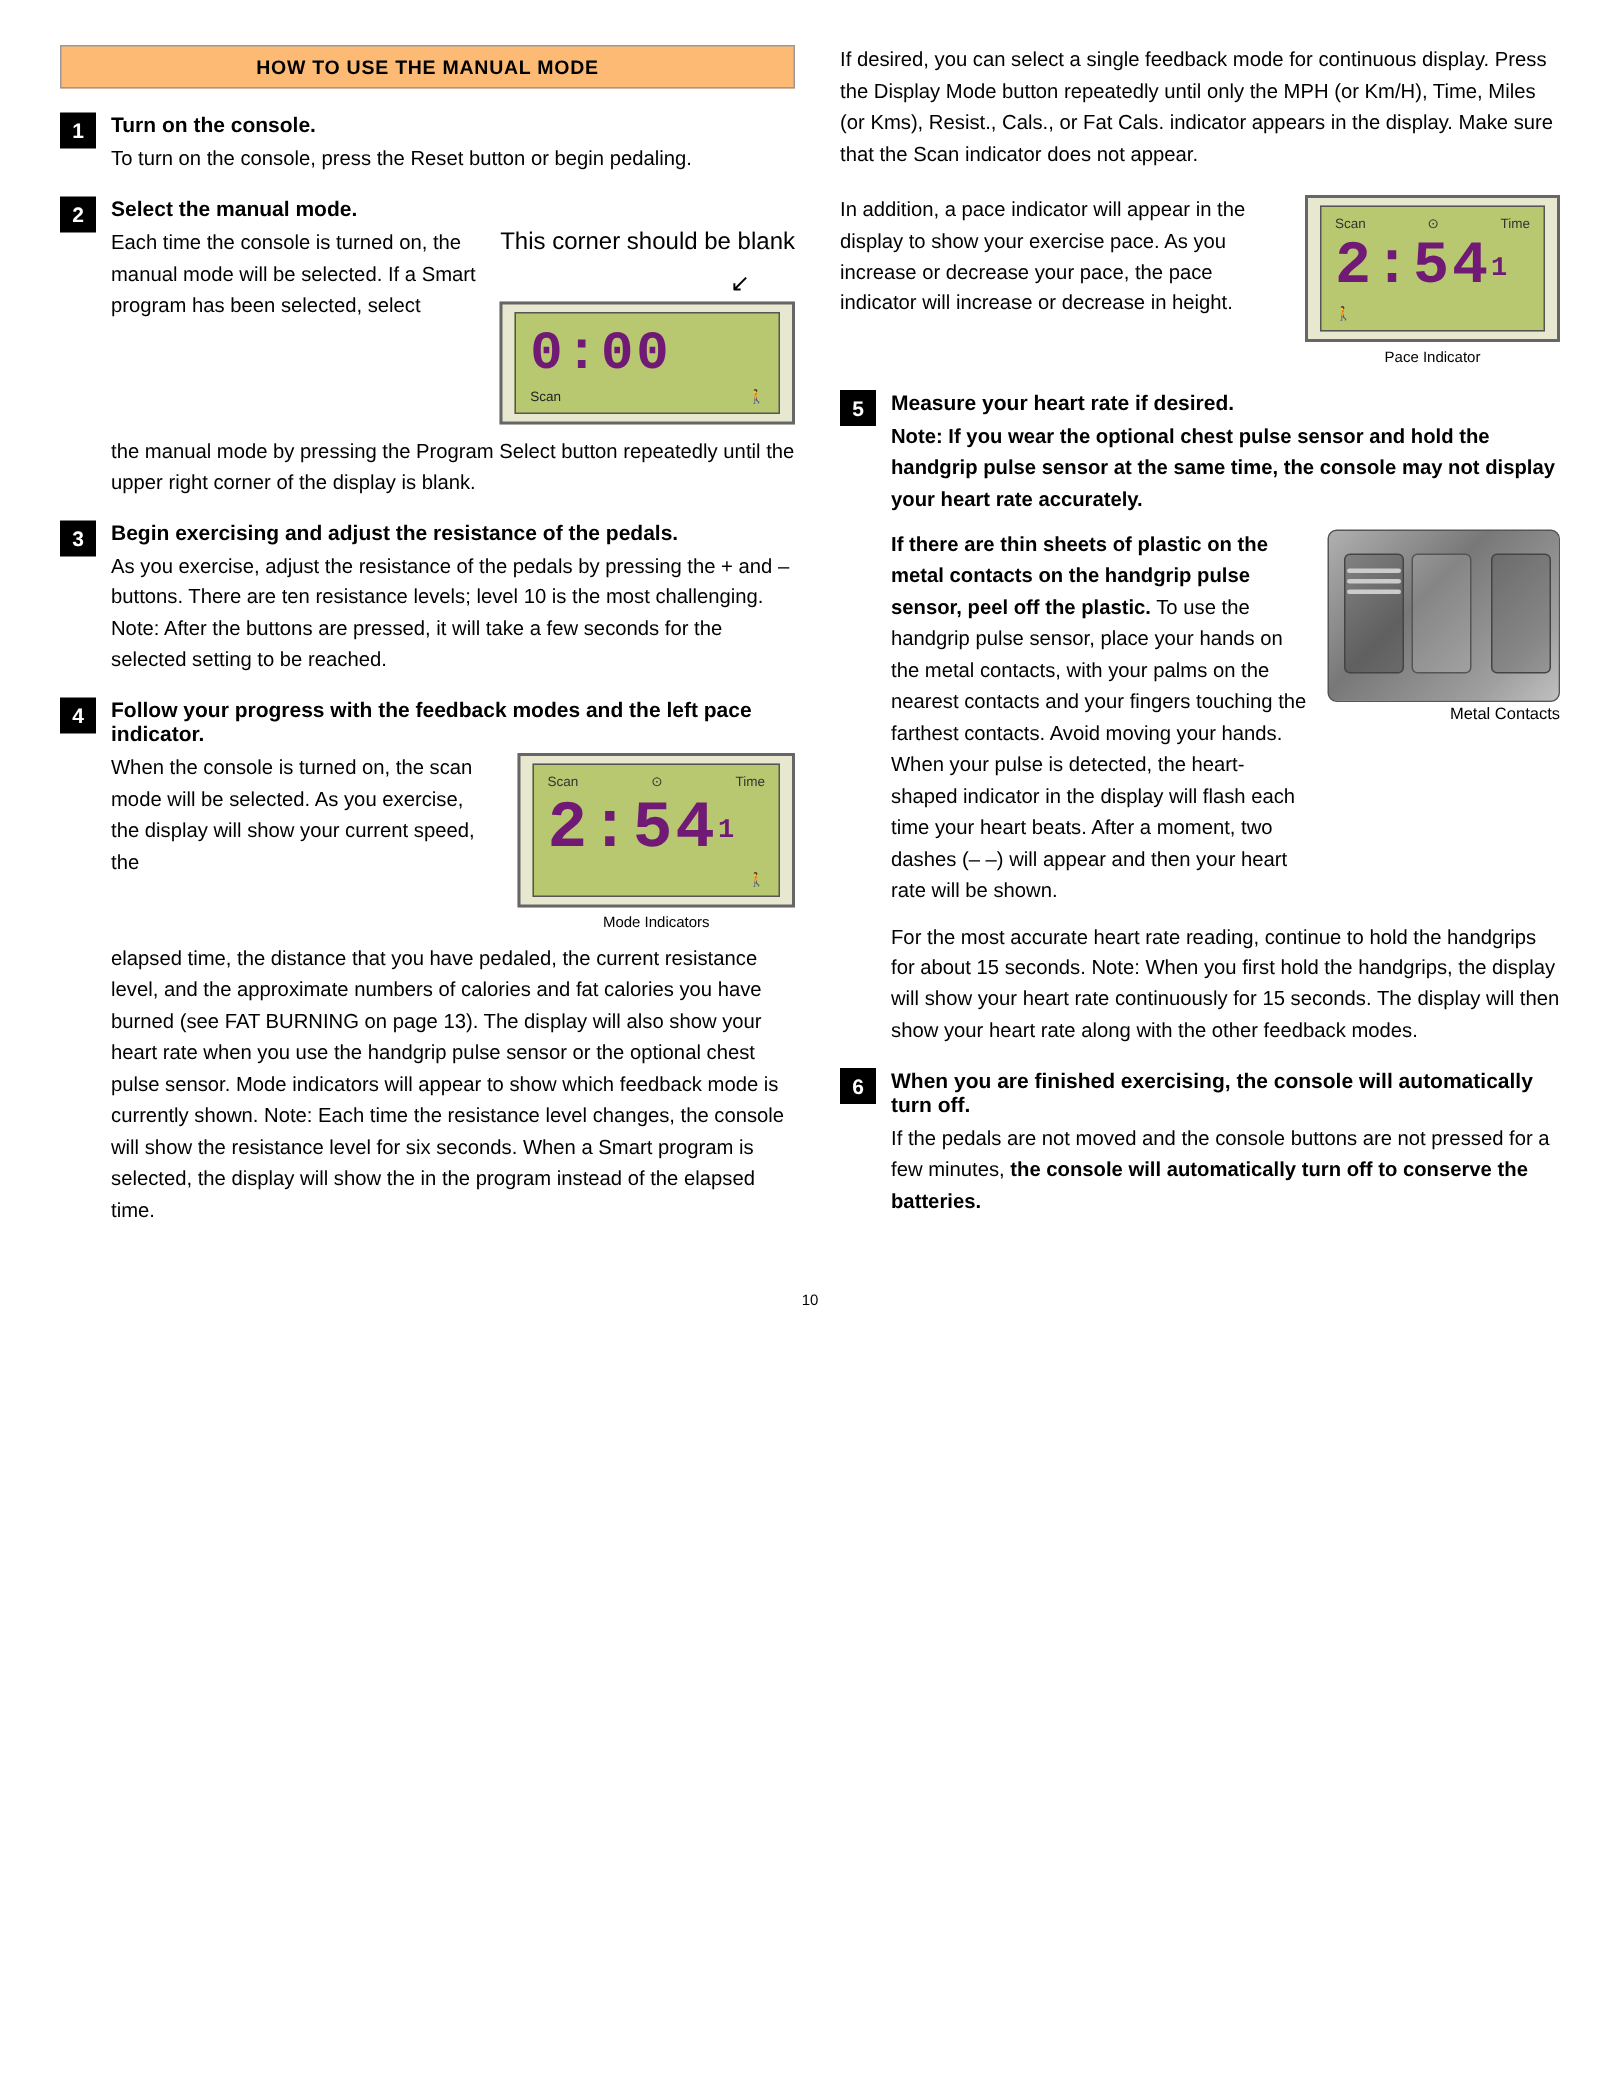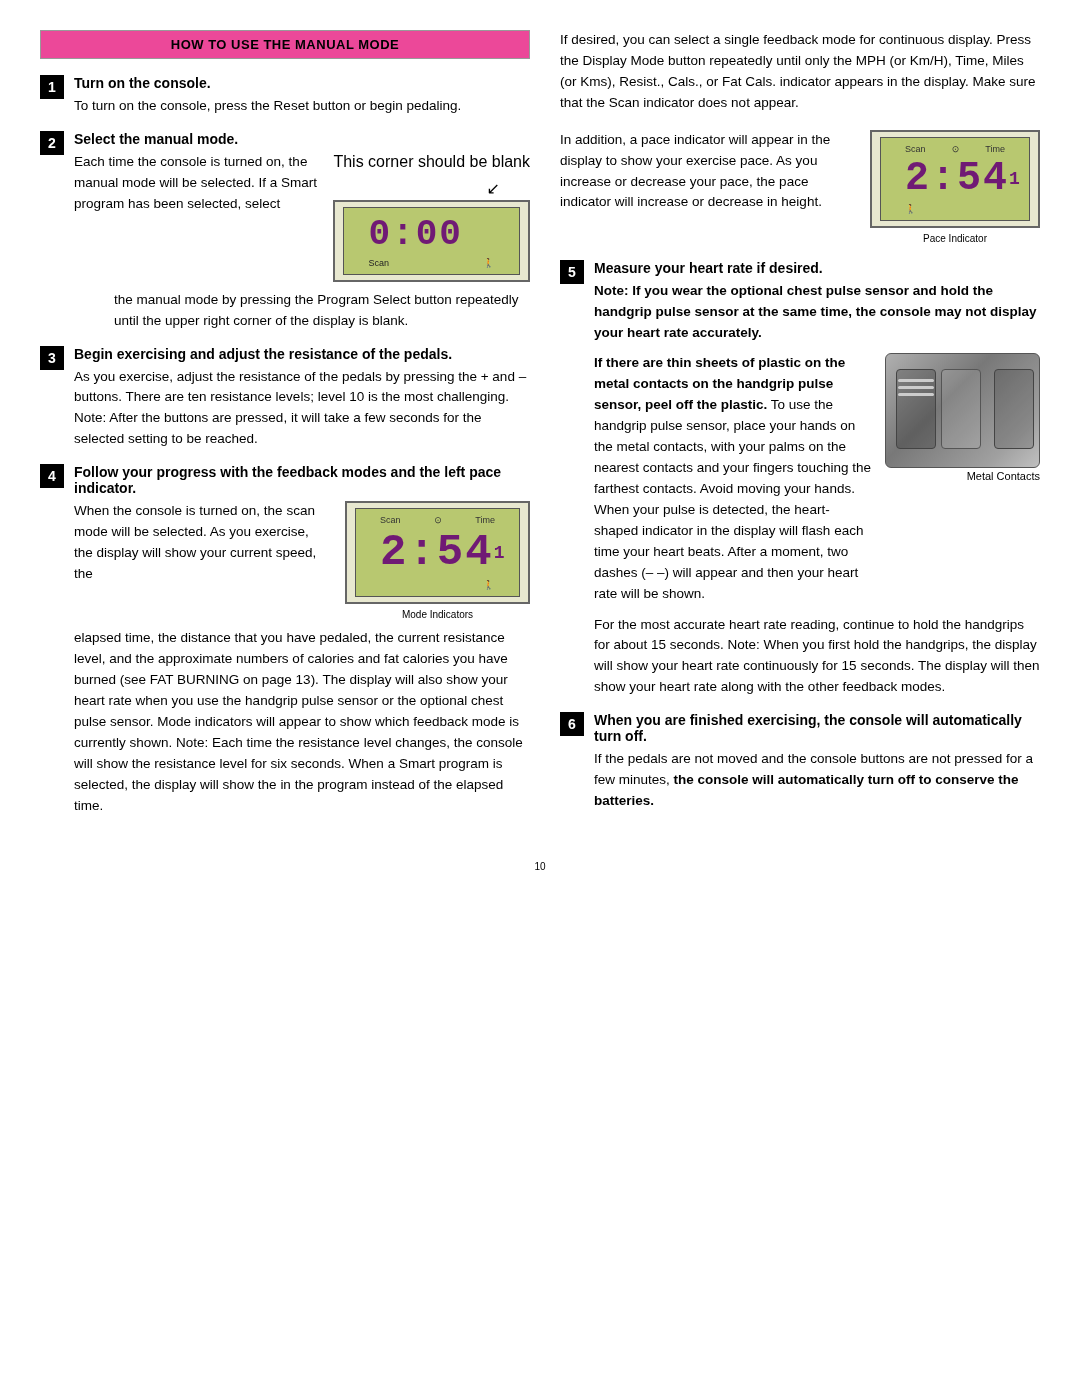--- a/index.html
+++ b/index.html
@@ -31,21 +31,21 @@
       width: 490px;
       flex-shrink: 0;
     }
 
     .right-col {
       flex: 1;
     }
 
     
     .section-header {
-      background: #ec4899;
+      background: #fdba74;
       border: 1px solid #999;
       padding: 6px 12px;
       font-weight: bold;
       font-size: 13px;
       text-align: center;
       margin-bottom: 16px;
       letter-spacing: 0.5px;
     }
 
     
@@ -135,21 +135,21 @@
     }
 
     .display-box {
       border: 2px solid #666;
       padding: 5px 8px 5px 8px;
       background: #e8e8d0;
     }
 
     .display-box-inner {
       background: #b8c870;
-      padding: 6px 24px;
+      padding: 6px 9px;
       border: 1px solid #555;
     }
 
     .display-digits-row {
       display: flex;
       align-items: center;
       font-size: 36px;
       font-weight: 900;
       font-family: 'Courier New', monospace;
       color: #701a75;
@@ -218,21 +218,21 @@
                     <span>0:00</span>
                   </div>
                   <div class="display-bottom-bar">
                     <span>Scan</span>
                     <span>🚶</span>
                   </div>
                 </div>
               </div>
             </div>
           </div>
-          <div class="text-block" style="margin-top:8px;margin-left:40px;">the manual mode by pressing the Program Select button repeatedly until the upper right corner of the display is blank.</div>
+          <div class="text-block" style="margin-top:8px;">the manual mode by pressing the Program Select button repeatedly until the upper right corner of the display is blank.</div>
         </div>
       </div>
 
       <div class="step-outer">
         <div class="step-num-box">
           <span>3</span>
         </div>
         <div class="step-inner">
           <div class="step-heading">Begin exercising and adjust the resistance of the pedals.</div>
           <div class="text-block">As you exercise, adjust the resistance of the pedals by pressing the + and – buttons. There are ten resistance levels; level 10 is the most challenging. Note: After the buttons are pressed, it will take a few seconds for the selected setting to be reached.</div>

